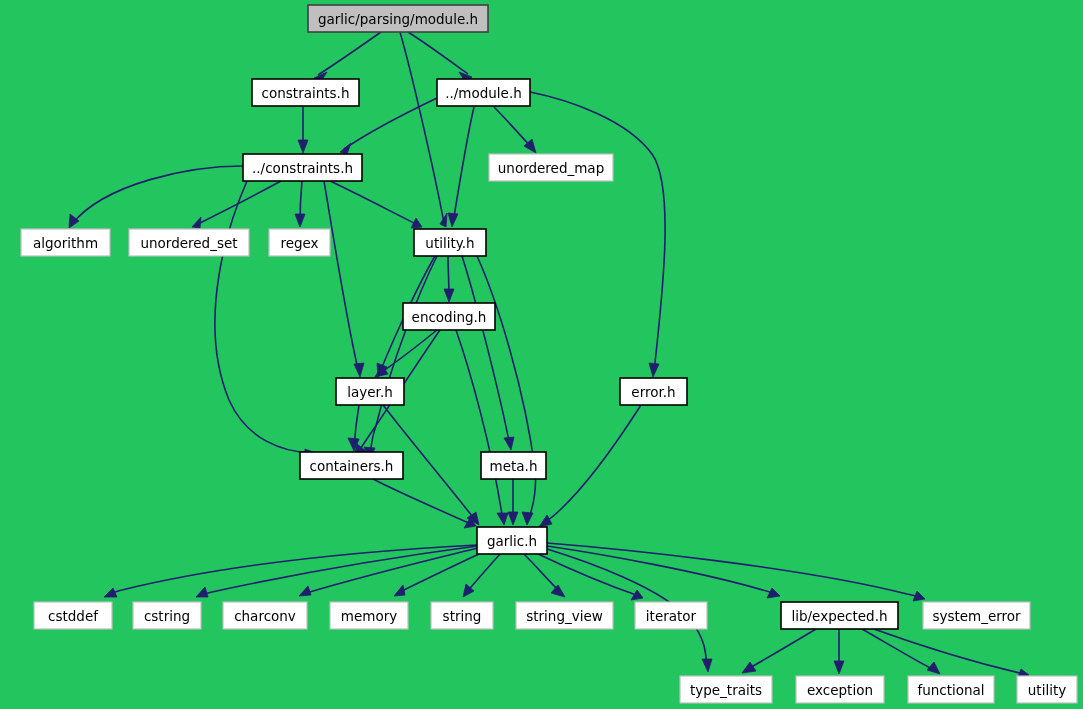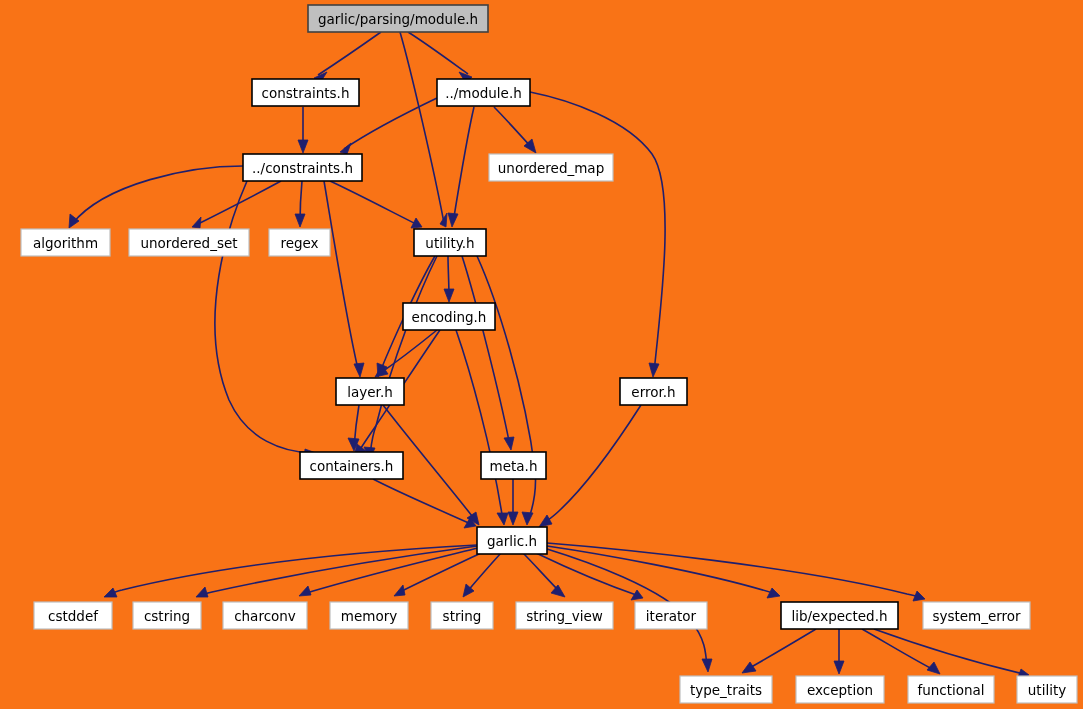--- a/index.html
+++ b/index.html
@@ -4,21 +4,21 @@
 <style>
   html, body {
     margin: 0;
     padding: 0;
     background: #ffffff;
   }
   #canvas {
     position: relative;
     width: 1083px;
     height: 709px;
-    background: #f97316;
+    background: #22c55e;
     font-family: "DejaVu Sans", "Liberation Sans", sans-serif;
     overflow: hidden;
   }
   svg#graph {
     position: absolute;
     left: 0;
     top: 0;
     width: 1083px;
     height: 709px;
   }

